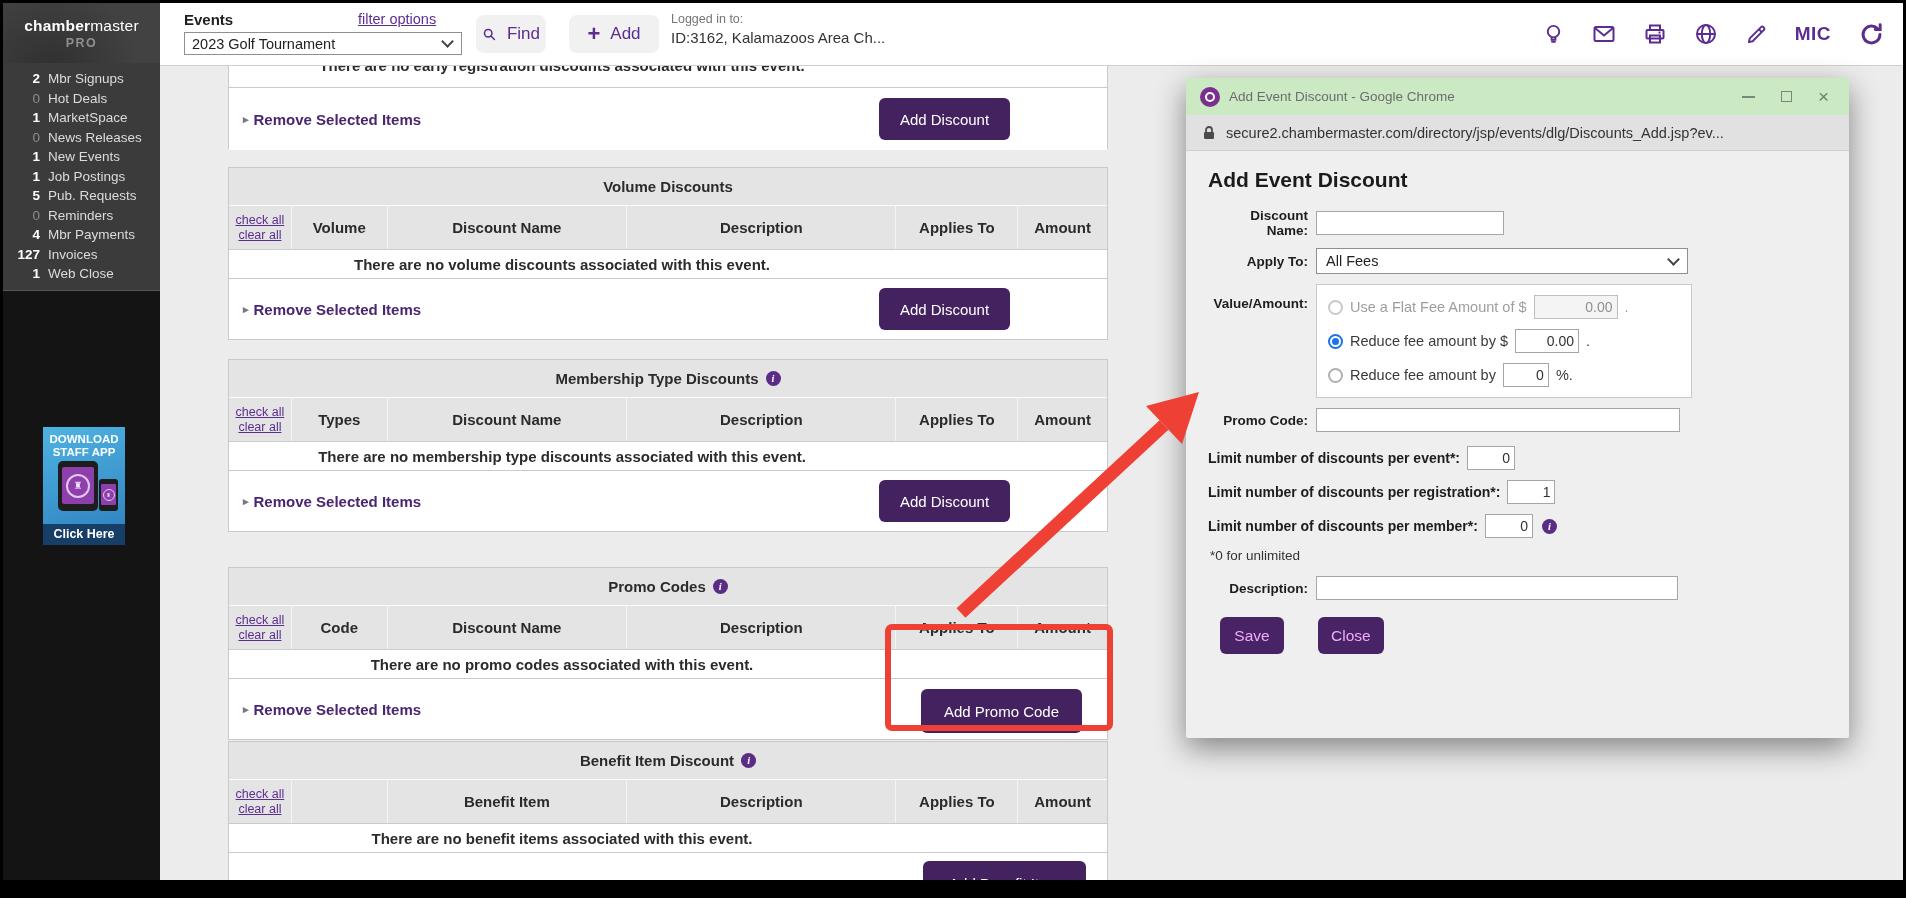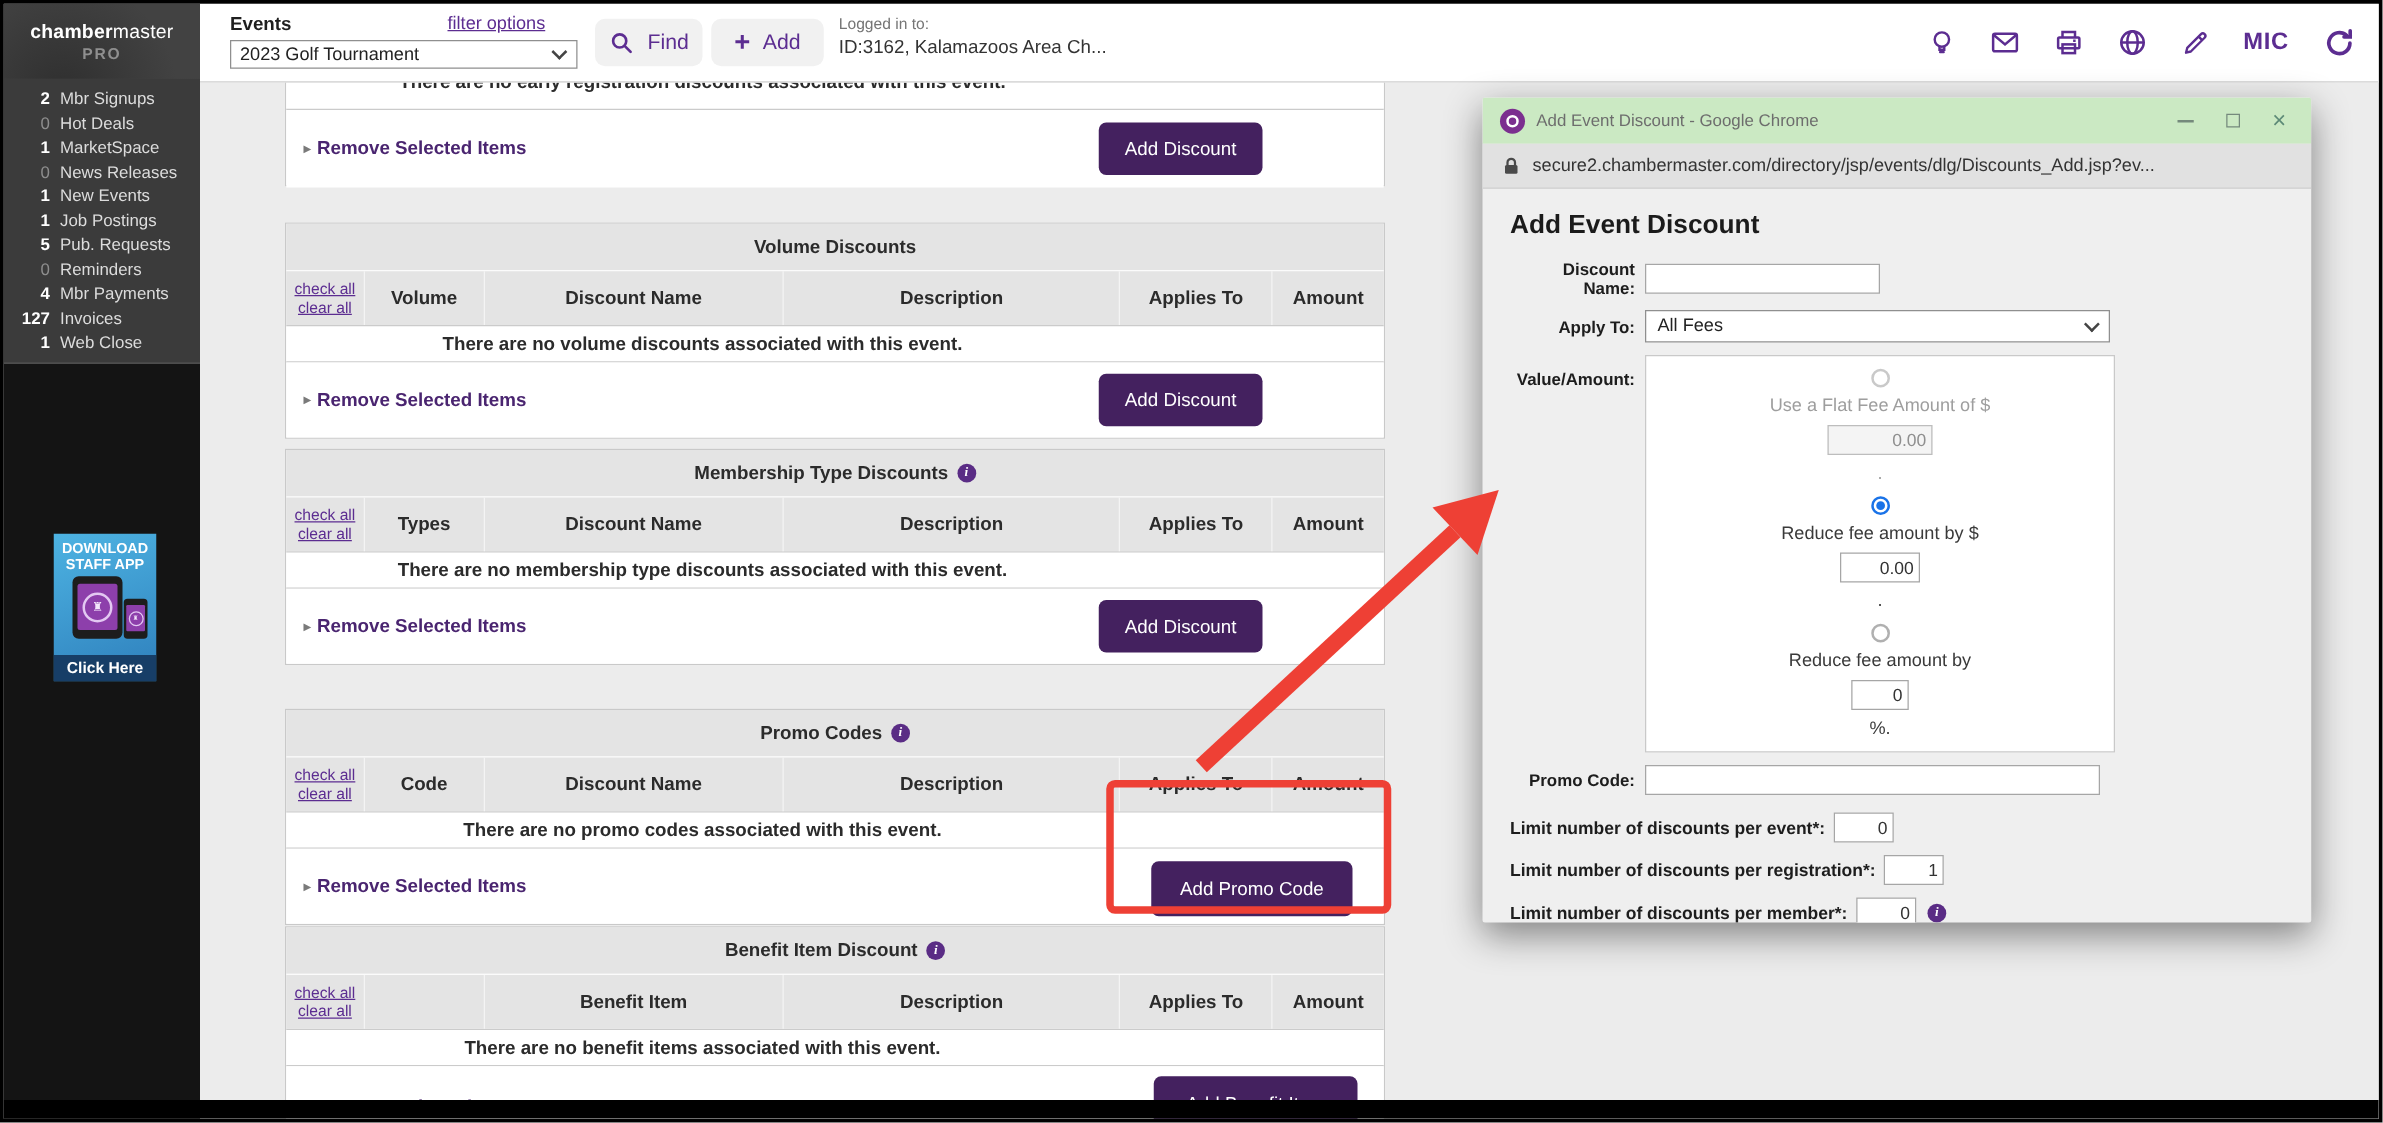--- a/index.html
+++ b/index.html
@@ -38,21 +38,21 @@
 
   
   .header{position:absolute;left:157px;top:0;right:0;height:62px;background:#fff;border-bottom:1px solid #cfcfcf;z-index:4;}
   .events-label{position:absolute;left:24px;top:8px;font-weight:bold;font-size:15px;color:#1f1f1f;}
   .filter-link{position:absolute;left:198px;top:8px;color:#5c2d91;text-decoration:underline;font-size:14.5px;cursor:pointer;}
   .event-select{position:absolute;left:24px;top:29px;width:278px;height:23px;border:1px solid #8f8f8f;background:#fff;
     font-size:14.5px;color:#222;display:flex;align-items:center;justify-content:space-between;padding:0 9px 0 7px;cursor:pointer;box-sizing:border-box;}
   .chev{width:7px;height:7px;border-right:2px solid #444;border-bottom:2px solid #444;transform:rotate(45deg);margin-top:-4px;}
   .btn-light{position:absolute;top:12px;height:38px;background:#f1f1f1;border:none;border-radius:8px;display:flex;align-items:center;
     justify-content:center;gap:10px;color:#5c2d91;font-size:17px;cursor:pointer;font-family:inherit;}
-  .btn-find{left:316px;width:86px;}
+  .btn-find{left:316px;width:70px;}
   .btn-add{left:409px;width:90px;}
   .plus{font-size:22px;font-weight:bold;line-height:1;}
   .login{position:absolute;left:511px;top:9px;}
   .login-l{font-size:12.5px;color:#757575;}
   .login-v{font-size:15px;color:#333;margin-top:3px;}
   .hicons{position:absolute;right:18px;top:0;height:62px;display:flex;align-items:center;gap:27px;}
   .hicon{display:flex;align-items:center;justify-content:center;cursor:pointer;}
   .mic{font-weight:bold;font-size:19px;color:#5c2d91;letter-spacing:.5px;}
 
   
@@ -102,21 +102,21 @@
   .prow{display:flex;align-items:center;margin-bottom:10px;}
   .prow.vtop{align-items:flex-start;}
   .plabel{width:100px;text-align:right;font-weight:bold;font-size:13.5px;color:#1d1d1d;margin-right:8px;flex-shrink:0;}
   .prow.vtop .plabel{padding-top:12px;}
   .tin{height:22px;border:1px solid #a6a6a6;background:#fff;font-size:14px;padding:0 4px;font-family:inherit;box-sizing:content-box;color:#333;}
   .tin.num{text-align:right;}
   .w178{width:178px;} .w362{width:354px;} .w352{width:352px;} .w40{width:38px;}
   .pselect{width:372px;height:26px;border:1px solid #8f8f8f;background:#fff;font-size:14.5px;color:#222;
     display:flex;align-items:center;justify-content:space-between;padding:0 9px;cursor:pointer;box-sizing:border-box;}
   .vbox{width:352px;background:#fff;border:1px solid #c9c9c9;padding:10px 11px;display:flex;flex-direction:column;gap:10px;}
-  .vrow{display:flex;align-items:center;gap:7px;font-size:14.5px;color:#3a3a3a;flex-direction:column;}
+  .vrow{display:flex;align-items:center;gap:7px;font-size:14.5px;color:#3a3a3a;}
   .vrow.dis{color:#9e9e9e;}
   .radio{width:15px;height:15px;border-radius:50%;border:2px solid #b0b0b0;background:#fff;box-sizing:border-box;flex-shrink:0;cursor:pointer;position:relative;}
   .radio.dis{border-color:#c9c9c9;}
   .radio.sel{border-color:#1a73e8;}
   .radio.sel::after{content:"";position:absolute;left:2px;top:2px;width:7px;height:7px;border-radius:50%;background:#1a73e8;}
   .amt-flat{width:74px;background:#f4f4f4;border-color:#bdbdbd;color:#8f8f8f;}
   .amt-d{width:54px;} .amt-p{width:36px;}
   .lrow{display:flex;align-items:center;margin-bottom:10px;font-weight:bold;font-size:14px;color:#1d1d1d;}
   .lrow .tin{margin-left:7px;}
   .lrow .info{margin-left:9px;}
@@ -276,21 +276,21 @@
         </div>
       <div class="frow" style="height:62px;border-top:1px solid #cbcbcb;">
         <div class="remove">
             <span class="caret">▸</span>
             <span>Remove Selected Items</span>
           </div>
         <button class="abtn" style="right:97px;top:10px;width:131px;height:42px;">Add Discount</button>
       </div>
     </div>
 
-    <div class="section" style="top:113px;">
+    <div class="section" style="top:102px;">
       <div class="titlerow">
           <span>Volume Discounts</span>
         </div>
       <div class="cols">
         <div class="cell checkall">
           <span class="linku">check all</span>
           <span class="linku">clear all</span>
         </div>
         <div class="cell c1">Volume</div>
         <div class="cell c2">Discount Name</div>

